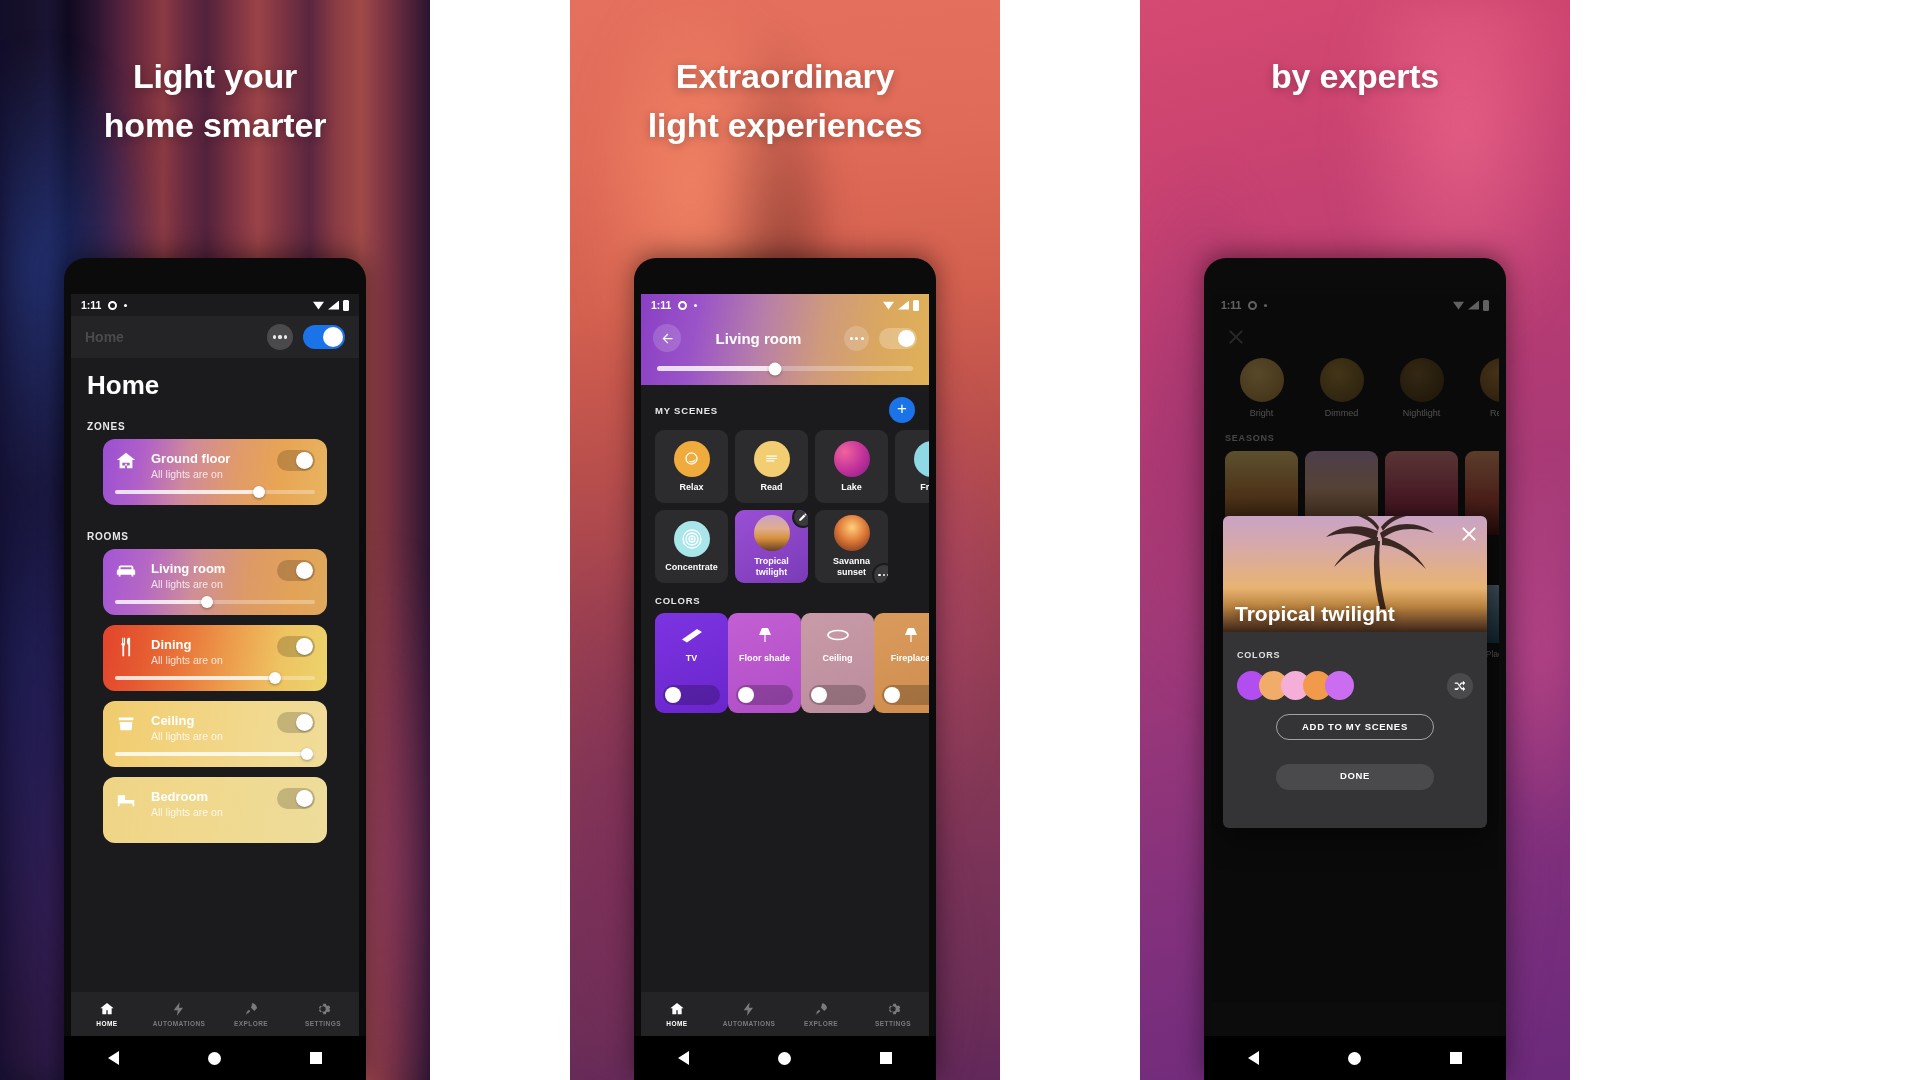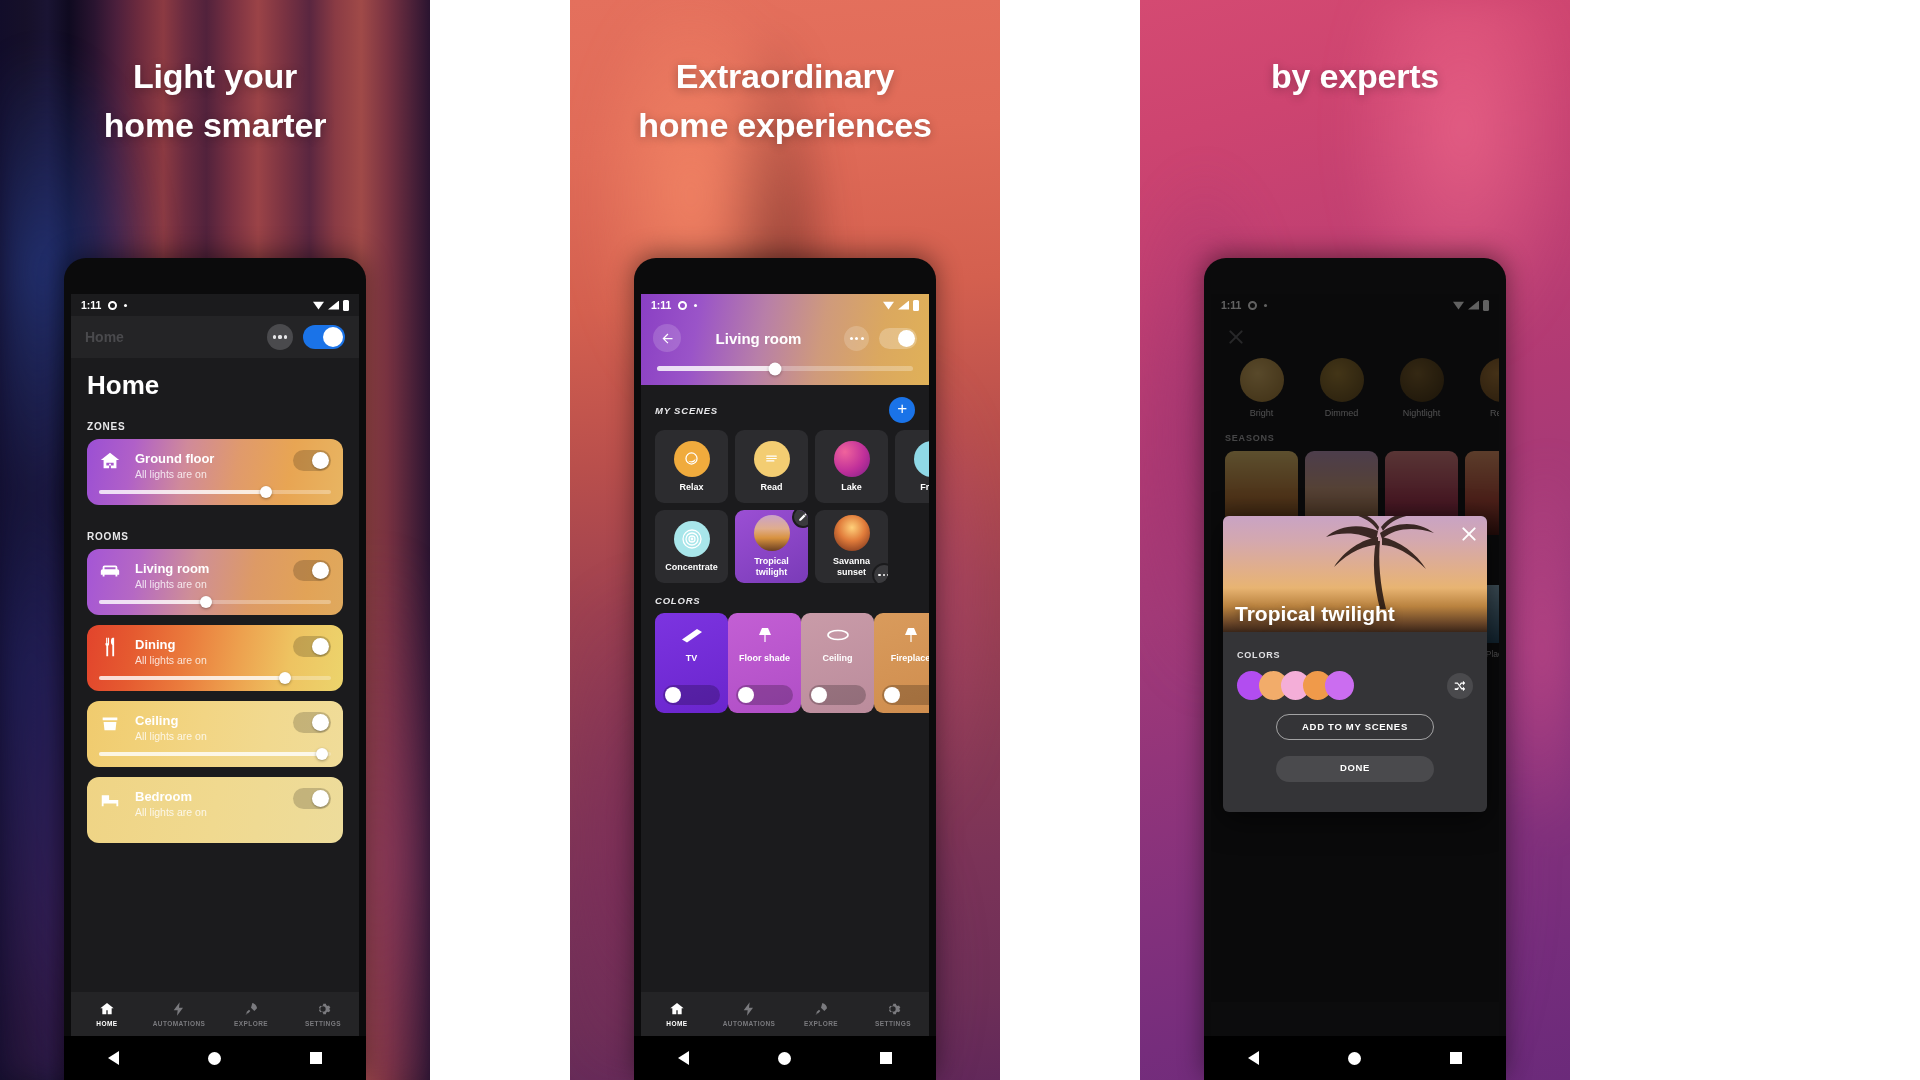--- a/index.html
+++ b/index.html
@@ -153,21 +153,21 @@
   .toggle-blue::after {
     content: ""; position: absolute; right: 2px; top: 2px;
     width: 20px; height: 20px; border-radius: 50%; background: #fff;
   }
   .p1-title { color: #fff; font-size: 26px; font-weight: 700; padding: 12px 16px 4px; }
   .sec-label { color: #e8e8ea; font-size: 10px; font-weight: 700;
     letter-spacing: .8px; padding: 16px 16px 7px; }
   .p1-body { flex: 1; overflow: hidden; position: relative; }
 
   .room-card {
-    position: relative; margin: 0 16px 10px; height: 66px;
+    position: relative; margin: 0 32px 10px; height: 66px;
     border-radius: 12px; overflow: hidden; padding: 10px 12px;
   }
   .rc-ground { background: linear-gradient(100deg,#9b4fd4 0%, #b060c8 18%, #d08a9a 38%, #e09a6c 58%, #e8a553 78%, #e8b562 100%); }
   .rc-living { background: linear-gradient(100deg,#a455d6 0%, #b568c4 20%, #cf8f96 42%, #dd9a66 64%, #e2a357 85%, #dfa95e 100%); }
   .rc-dining { background: linear-gradient(100deg,#e2442c 0%, #e55a30 18%, #ea7a3c 38%, #eda04e 58%, #eec361 78%, #ecd46c 100%); }
   .rc-kitchen { background: linear-gradient(100deg,#f0cb6e 0%, #f1d077 20%, #f2d584 45%, #f1d98f 70%, #f0dc99 100%); }
   .rc-bedroom { background: linear-gradient(100deg,#efd485 0%, #f0d98f 50%, #eddc9b 100%); }
 
   .rc-row { display: flex; align-items: flex-start; gap: 14px; }
   .rc-icon { width: 22px; height: 22px; flex: none; margin-top: 1px; }
@@ -232,21 +232,21 @@
   .toggle-w { width: 38px; height: 21px; border-radius: 11px; background: rgba(255,255,255,.25);
     position: relative; flex: none; }
   .toggle-w::after { content:""; position:absolute; right:2px; top:2px; width:17px;height:17px;
     border-radius:50%; background:#fff; }
   .p2-hslider { margin: 14px 16px 0; height: 5px; border-radius: 3px; background: rgba(255,255,255,.28); position: relative; }
   .p2-hslider .fill { position: absolute; left:0; top:0; bottom:0; background: rgba(255,255,255,.75); border-radius:3px; }
   .p2-hslider .knob { position:absolute; top:50%; width:13px; height:13px; border-radius:50%;
     background:#fff; transform: translate(-50%,-50%); box-shadow:0 1px 3px rgba(0,0,0,.3); }
 
   .p2-body { flex: 1; position: relative; overflow: hidden; padding-bottom: 44px; }
-  .sec-row { display: flex; align-items: center; padding: 12px 14px 7px; font-style: italic; }
+  .sec-row { display: flex; align-items: center; padding: 12px 14px 7px; }
   .sec-row .sec-label2 { color: #e8e8ea; font-size: 9.5px; font-weight: 700; letter-spacing: .8px; }
   .plus-btn {
     width: 26px; height: 26px; border-radius: 50%; background: #1a73e8;
     color: #fff; font-size: 17px; line-height: 24px; text-align: center;
     margin-left: auto; font-weight: 400;
   }
   .scene-grid { display: flex; gap: 7px; padding: 0 14px; }
   .scene-tile {
     width: 73px; height: 73px; border-radius: 9px; background: #2c2c2f;
     display: flex; flex-direction: column; align-items: center; justify-content: center;
@@ -345,21 +345,21 @@
   .colors-row { display: flex; align-items: center; margin-top: 9px; }
   .swatches { display: flex; }
   .sw { width: 29px; height: 29px; border-radius: 50%; margin-right: -7px; }
   .shuffle-btn {
     width: 26px; height: 26px; border-radius: 50%; background: #4a4a4d;
     margin-left: auto; display: flex; align-items: center; justify-content: center;
   }
   .shuffle-btn svg { width: 14px; height: 14px; fill: #fff; }
   .modal-actions { padding: 14px 0 4px; }
   .btn-outline, .btn-plain {
-    display: block; width: 158px; margin: 0 auto 16px; height: 26px;
+    display: block; width: 158px; margin: 0 auto 24px; height: 26px;
     border-radius: 13px; color: #fff; font-size: 9.5px; font-weight: 700;
     letter-spacing: .7px; line-height: 24px; text-align: center;
   }
   .btn-outline { border: 1px solid rgba(255,255,255,.55); }
   .btn-plain { background: #4a4a4d; }
 
   .p3-bottomtabs {
     position: absolute; left: 0; right: 0; bottom: 0; height: 34px;
     background: #202022; z-index: 9;
   }
@@ -543,21 +543,21 @@
       </div>
     </div>
   </div>
 
   <div class="gap"></div>
 
   <div class="panel p2">
     <div class="bg bg2"></div>
     <div class="headline">
       <span class="l">Extraordinary</span>
-      <span class="l">home experiences</span>
+      <span class="l">light experiences</span>
     </div>
 
     <div class="phone f2">
       <div class="screen">
         <div class="app2">
 
           <div class="p2-header">
             <div class="statusbar">
               <span>1:11</span>
               <span class="sb-gear"></span>

